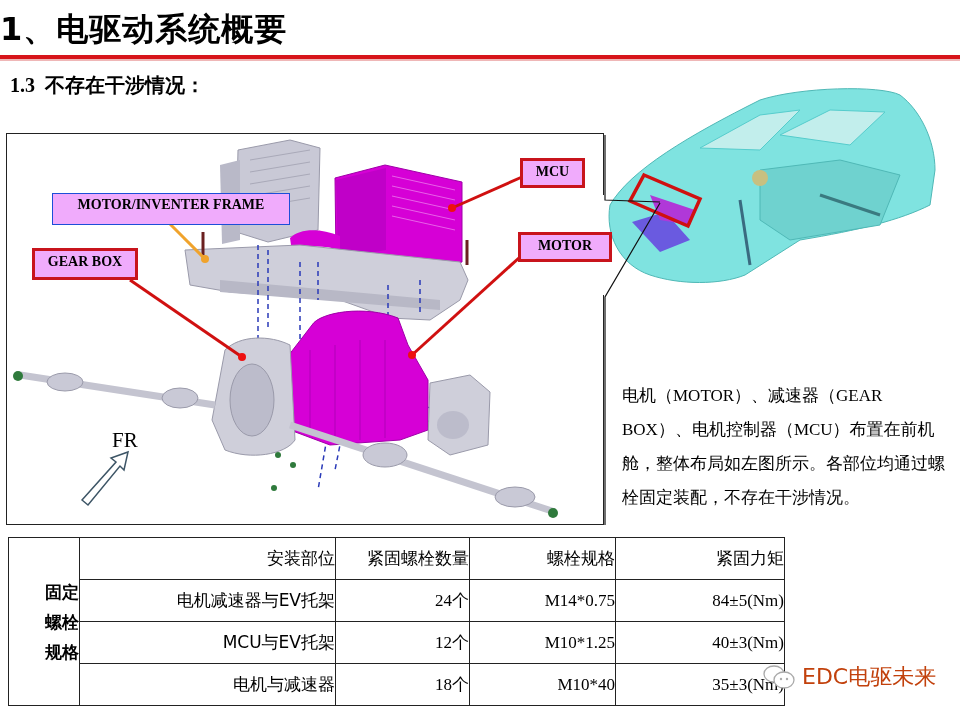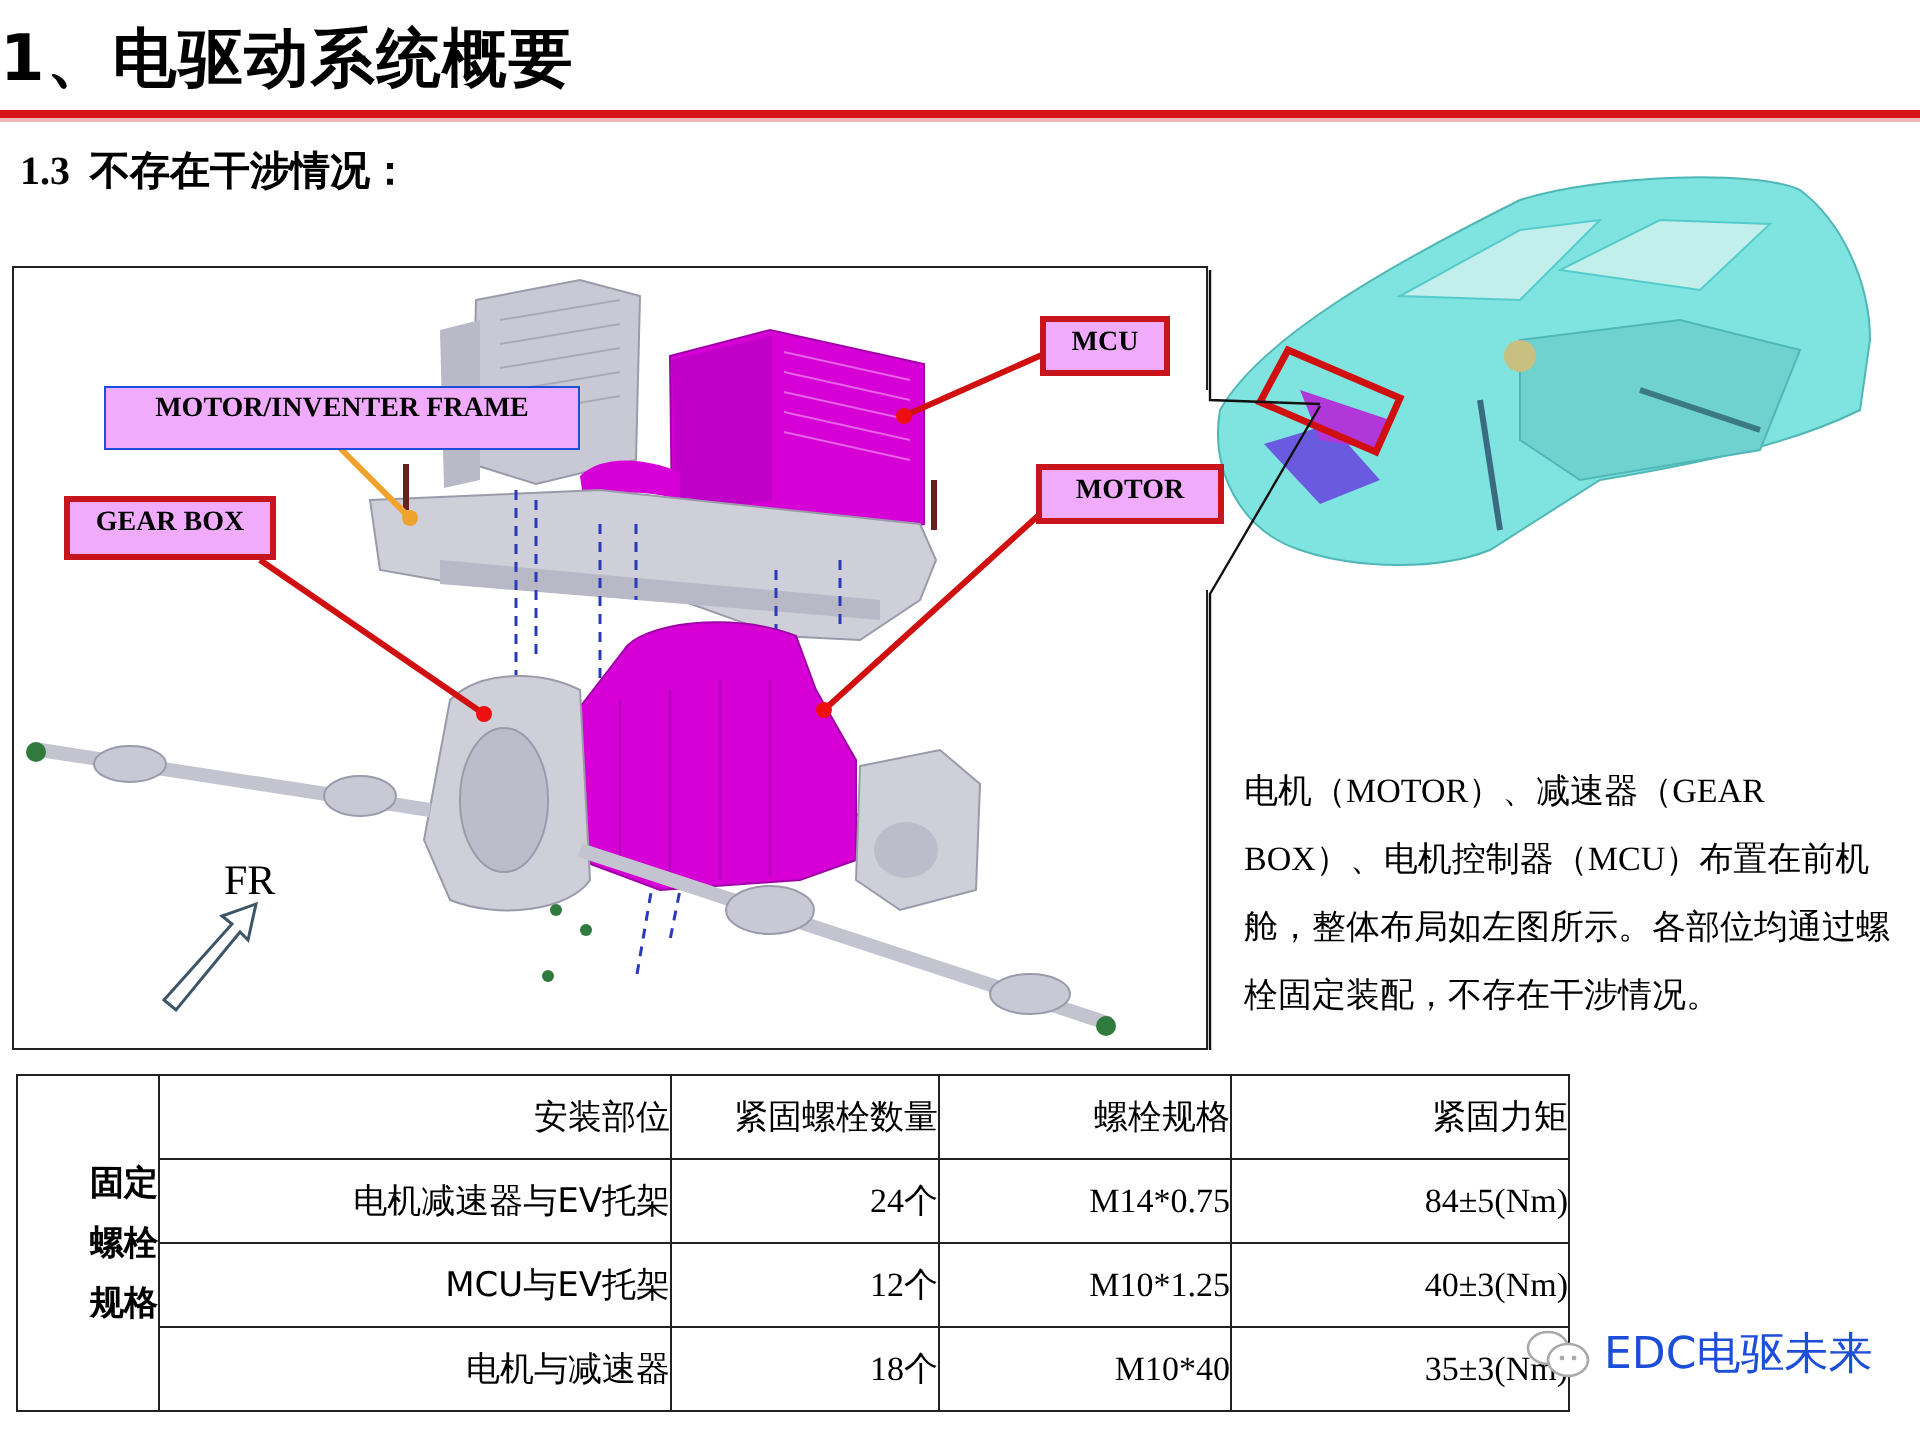--- a/index.html
+++ b/index.html
@@ -23,21 +23,21 @@
 
   table.spec{position:absolute;left:8px;top:537px;border-collapse:collapse;font-size:17px;font-family:"DejaVu Sans","Liberation Sans",sans-serif;}
   table.spec td{border:1.5px solid #222;text-align:right;height:41px;padding:0;}
   table.spec td.side{width:70px;font-weight:bold;font-size:17px;line-height:30px;}
   table.spec td.c1{width:255px;}
   table.spec td.c2{width:133px;}
   table.spec td.c3{width:145px;font-family:"Liberation Serif",serif;}
   table.spec td.c4{width:168px;font-family:"Liberation Serif",serif;}
   table.spec td.num{font-family:"Liberation Serif",serif;}
 
-  .watermark{position:absolute;left:762px;top:662px;font-size:22px;color:#1d4ed8;font-family:"DejaVu Sans","Liberation Sans",sans-serif;display:flex;align-items:center;gap:6px;}
+  .watermark{position:absolute;left:762px;top:662px;font-size:22px;color:#c2410c;font-family:"DejaVu Sans","Liberation Sans",sans-serif;display:flex;align-items:center;gap:6px;}
 </style>
 </head>
 <body>
 
 <div class="title">1、电驱动系统概要</div>
 <div class="title-rule"></div>
 <div class="title-rule-shadow"></div>
 
 <div class="subtitle">
   <span class="num">1.3</span><span>不存在干涉情况：</span>

